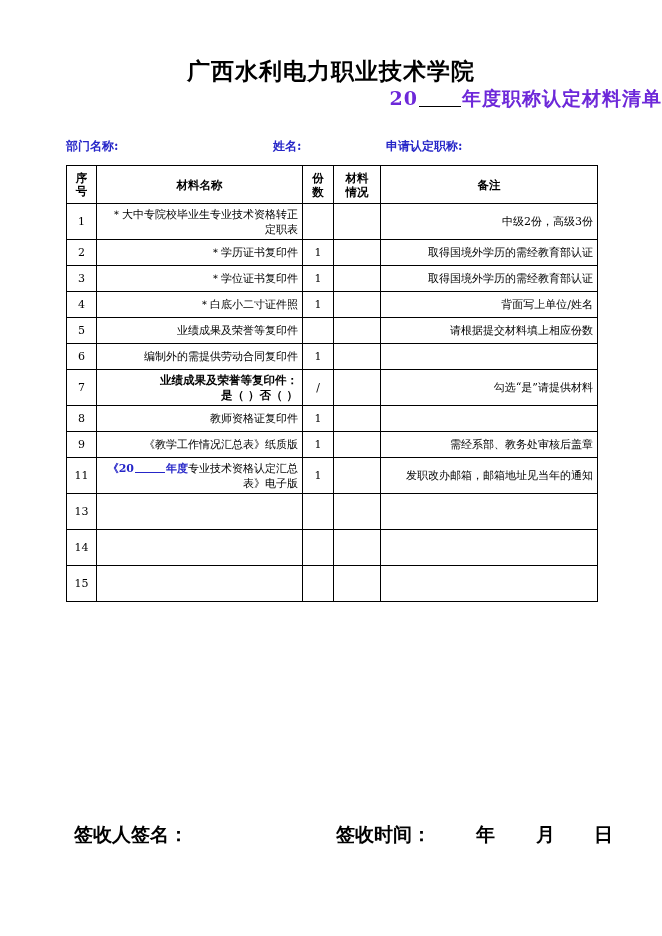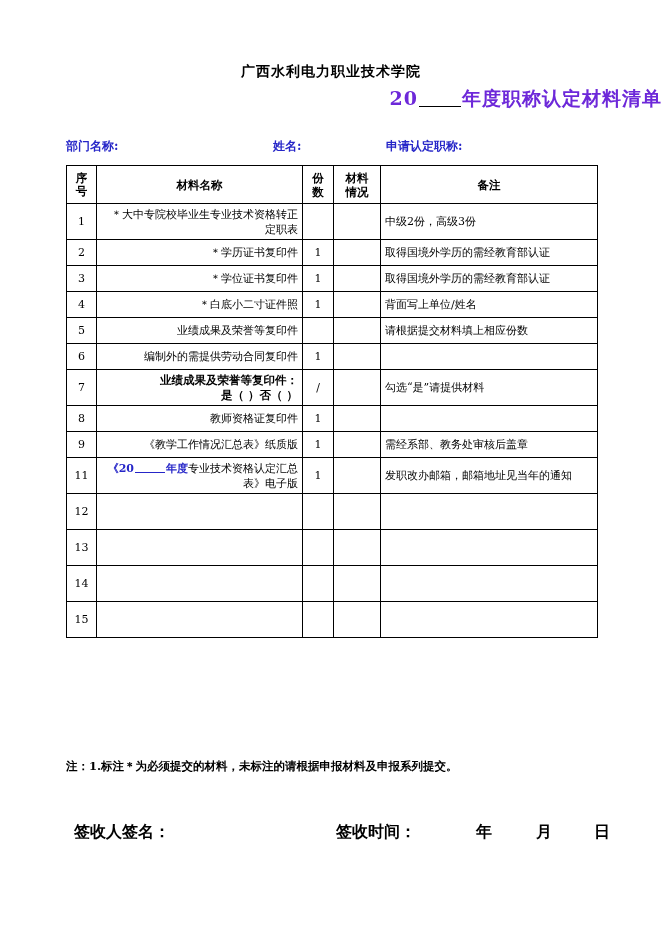--- a/index.html
+++ b/index.html
@@ -28,21 +28,21 @@
   .title-block {
     position: absolute;
     left: 0;
     top: 58px;
     width: 662px;
     text-align: center;
   }
   .title-line1 {
     font-family: "DejaVu Serif", "Liberation Serif", serif;
     font-weight: bold;
-    font-size: 14px;
+    font-size: 23px;
     letter-spacing: 1px;
     line-height: 26px;
     color: #000;
   }
   .title-line2 {
     font-family: "DejaVu Serif", "Liberation Serif", serif;
     font-weight: bold;
     font-size: 19px;
     letter-spacing: 1px;
     line-height: 28px;
@@ -125,21 +125,21 @@
   td.col-name {
     text-align: right;
     line-height: 15px;
     padding-left: 5px;
   }
   td.col-qty {
     text-align: center;
   }
   td.col-state { }
   td.col-note {
-    text-align: left;
+    text-align: right;
     line-height: 15px;
     padding-left: 6px;
   }
   tr.r-tall td { height: 36px; }
   tr.r-short td { height: 26px; }
   tr.r-empty td { height: 36px; }
 
   .bold-cell { font-weight: bold; font-size: 11.5px; }
   .blue-bold { color: #2626c8; font-weight: bold; }
   .blank-sm {
@@ -173,21 +173,21 @@
 
   
   .signature {
     position: absolute;
     left: 66px;
     top: 822px;
     width: 531px;
     height: 26px;
     font-family: "DejaVu Serif", "Liberation Serif", serif;
     font-weight: bold;
-    font-size: 16px;
+    font-size: 19px;
     color: #000;
   }
   .sig-name { position: absolute; left: 8px; top: 0; white-space: nowrap; }
   .sig-time { position: absolute; left: 270px; top: 0; white-space: nowrap; }
   .sig-y { position: absolute; left: 410px; top: 0; }
   .sig-m { position: absolute; left: 470px; top: 0; }
   .sig-d { position: absolute; left: 528px; top: 0; }
 </style>
 </head>
 <body>
@@ -307,27 +307,20 @@
 
 
       <tr class="r-tall">
         <td class="col-no">11</td>
         <td class="col-name"><span class="blue-bold">《20</span><span class="blank-sm"></span><span class="blue-bold">年度</span><span>专业技术资格认定汇总表》电子版</span></td>
         <td class="col-qty">1</td>
         <td class="col-state"></td>
         <td class="col-note">发职改办邮箱，邮箱地址见当年的通知</td>
       </tr>
 
-      <tr class="r-empty">
-        <td class="col-no">12</td>
-        <td class="col-name"></td>
-        <td class="col-qty"></td>
-        <td class="col-state"></td>
-        <td class="col-note"></td>
-      </tr>
 
       <tr class="r-empty">
         <td class="col-no">13</td>
         <td class="col-name"></td>
         <td class="col-qty"></td>
         <td class="col-state"></td>
         <td class="col-note"></td>
       </tr>
 
       <tr class="r-empty heavy-top">
@@ -343,21 +336,20 @@
         <td class="col-name"></td>
         <td class="col-qty"></td>
         <td class="col-state"></td>
         <td class="col-note"></td>
       </tr>
 
     </tbody>
   </table>
 
   <div class="notes">
-    <div>注：1.标注＊为必须提交的材料，未标注的请根据申报材料及申报系列提交。</div>
   </div>
 
   <div class="signature">
     <span class="sig-name">签收人签名：</span>
     <span class="sig-time">签收时间：</span>
     <span class="sig-y">年</span>
     <span class="sig-m">月</span>
     <span class="sig-d">日</span>
   </div>
 

